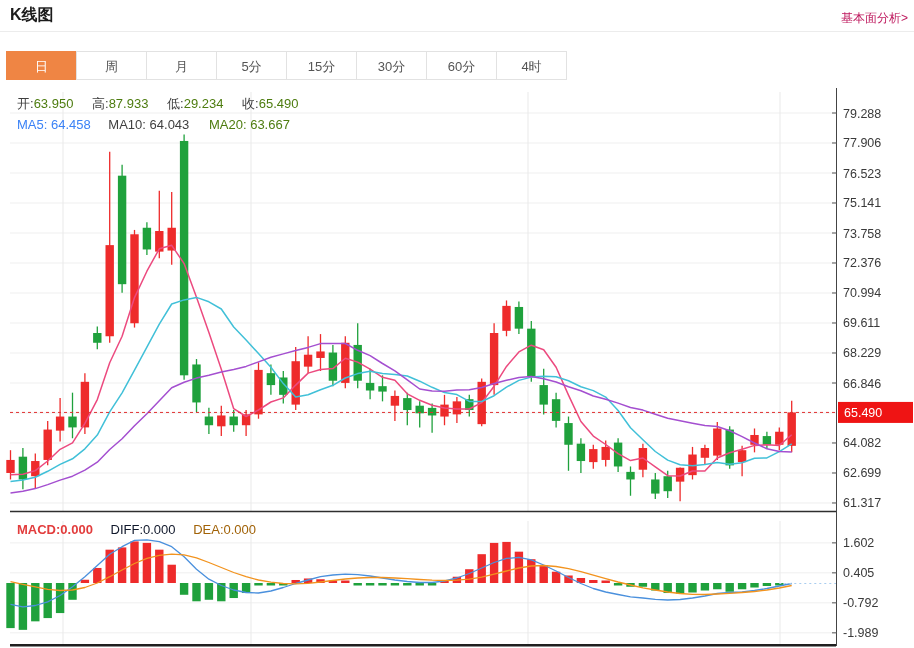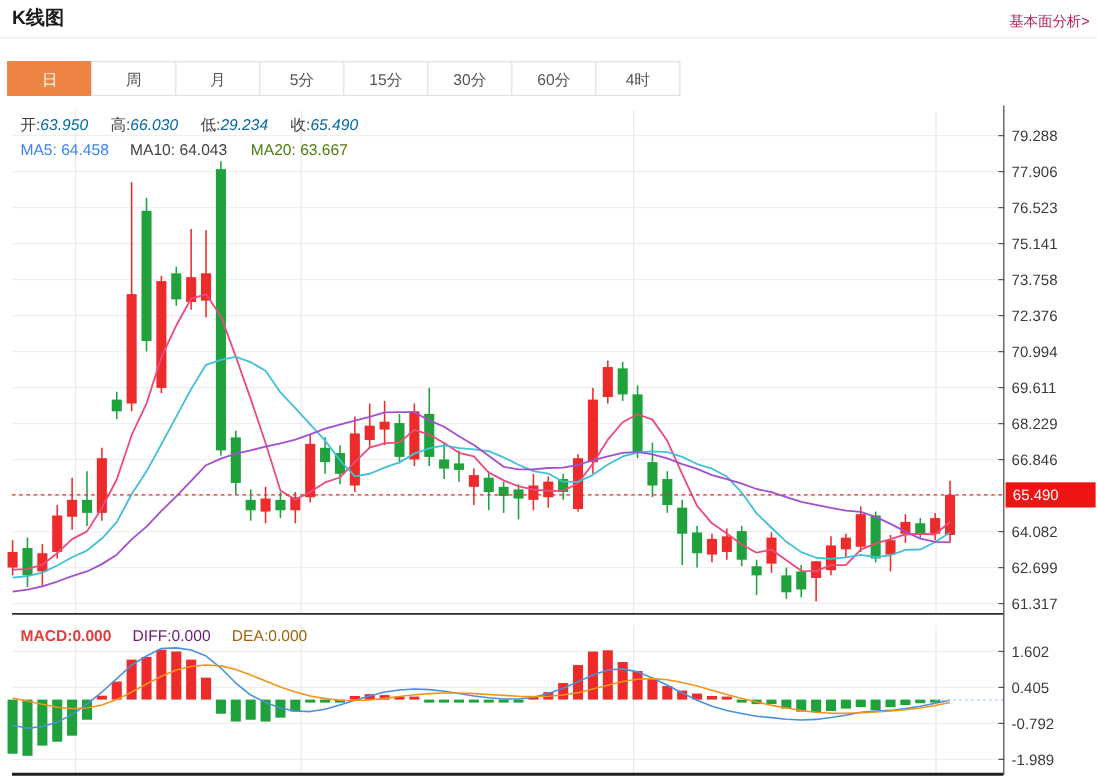--- a/index.html
+++ b/index.html
@@ -11,28 +11,28 @@
   .tabs{position:absolute;left:6px;top:51px;display:flex;z-index:3;}
   .tab{width:71px;height:29px;line-height:29px;text-align:center;font-size:13px;color:#555;
        background:#fff;border:1px solid #e2e2e2;margin-left:-1px;cursor:pointer;box-sizing:border-box;}
   .tab:first-child{margin-left:0;}
   .tab.selected{background:#ef8544;border-color:#ef8544;color:#fff;}
   #chart-svg{position:absolute;left:0;top:0;z-index:1;}
   .info-row{position:absolute;font-size:13px;white-space:nowrap;z-index:2;}
   .quote-row{left:17px;top:95px;}
   .q{margin-right:15px;}
   .q-label{color:#3f3f3f;}
-  .q-val{color:#0369a1;font-style:italic;}
+  .q-val{color:#4d7c0f;}
   .ma-row{left:17px;top:117px;}
   .ma5{color:#3b82f6;margin-right:14px;}
   .ma10{color:#404040;margin-right:16px;}
   .ma20{color:#4d7c0f;}
   .macd-row{left:17px;top:522px;}
   .lab-macd{color:#e23c3c;margin-right:14px;font-weight:bold;}
-  .lab-diff{color:#701a75;margin-right:14px;margin-top:40px;}
+  .lab-diff{color:#0f172a;margin-right:14px;margin-top:40px;}
   .lab-dea{color:#a16207;}
 </style>
 </head>
 <body>
 
 <div id="app">
   <div class="page-title">K线图</div>
   <div class="header-link">基本面分析&gt;</div>
   <div class="divider"></div>
 
@@ -308,21 +308,21 @@
       <line x1="832" y1="602.84356" x2="837" y2="602.84356" stroke="#555"></line>
       <text x="843" y="607.34356" font-size="12.5" fill="#3a3a3a">-0.792</text>
       <line x1="832" y1="632.834395" x2="837" y2="632.834395" stroke="#555"></line>
       <text x="843" y="637.334395" font-size="12.5" fill="#3a3a3a">-1.989</text>
       <rect x="838" y="401.9252000000002" width="75" height="21" fill="#ef1414"></rect>
       <text x="844" y="416.9252000000002" font-size="12.5" fill="#ffffff">65.490</text>
     </svg>
 
   <div class="info-row quote-row">
     <span class="q"><span class="q-label">开:</span><span class="q-val">63.950</span></span>
-    <span class="q"><span class="q-label">高:</span><span class="q-val">66.030</span></span>
+    <span class="q"><span class="q-label">高:</span><span class="q-val">87.933</span></span>
     <span class="q"><span class="q-label">低:</span><span class="q-val">29.234</span></span>
     <span class="q"><span class="q-label">收:</span><span class="q-val">65.490</span></span>
   </div>
 
   <div class="info-row ma-row">
     <span class="ma5"><span>MA5:</span> <span>64.458</span></span>
     <span class="ma10"><span>MA10:</span> <span>64.043</span></span>
     <span class="ma20"><span>MA20:</span> <span>63.667</span></span>
   </div>
 

